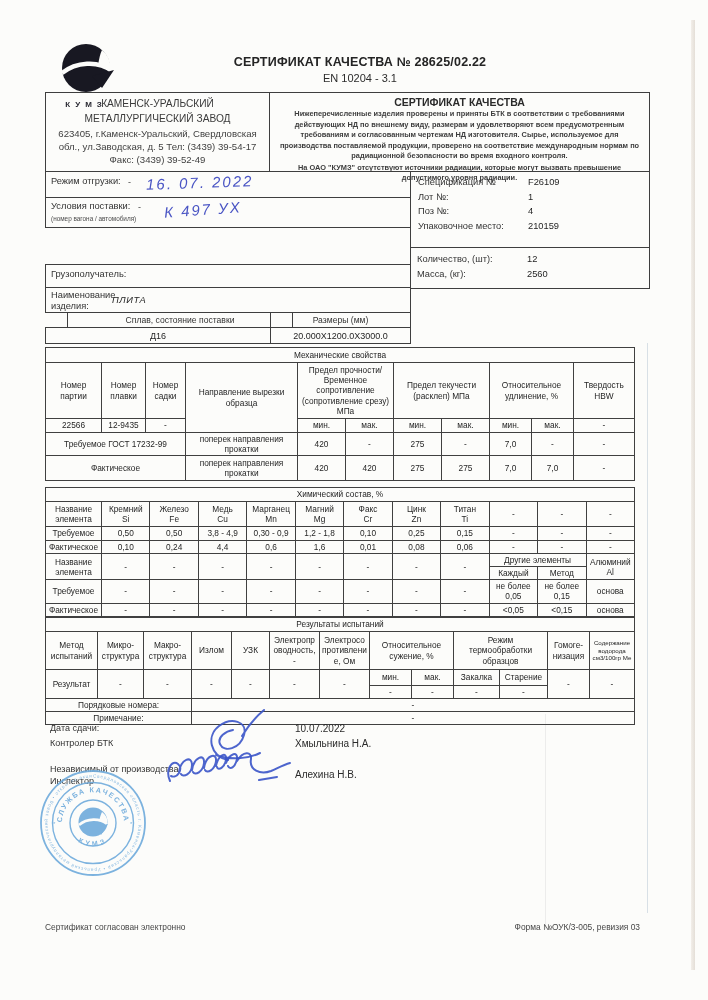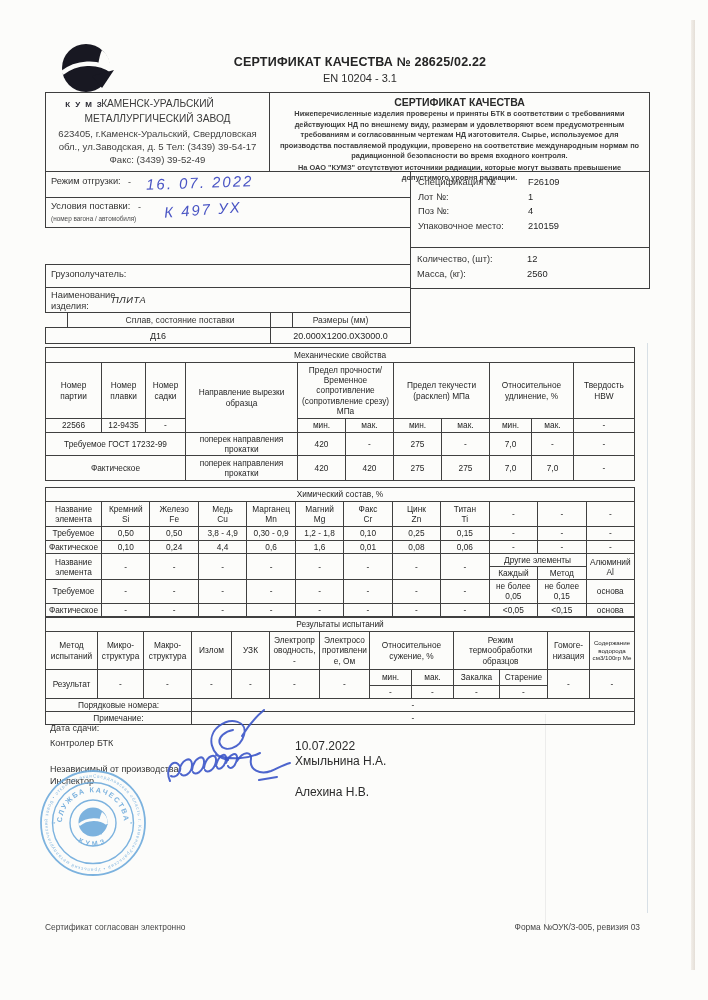--- a/index.html
+++ b/index.html
@@ -42,21 +42,21 @@
   td.ttl { font-size:9.3px; color:#2a2a2a; }
   td.hd  { font-size:7.5px; color:#363636; }
   td.hd2 { font-size:7px;  color:#363636; }
   td.tiny{ font-size:6.2px; text-align:left; color:#4a4a4a; padding-left:3px; }
   td.mm  { font-size:7px; }
   td.leftal { text-align:left; padding-left:4px; }
   .brkall { word-break:break-all; }
 
   
   .sig-lbl { font-size:9px; color:#333; }
-  .sig-val { font-size:12px; color:#2b2b2b;margin-top:16px; }
+  .sig-val { font-size:10px; color:#2b2b2b; }
 
   .footer-l { left:45px; top:922px; font-size:8.4px; color:#474747; }
   .footer-r { left:400px; top:922px; width:240px; text-align:right; font-size:8.4px; color:#474747; }
 
   .edge1 { left:691px; top:20px; width:4px; height:950px;
            background:linear-gradient(to right,#efeae4,#dcd5cc); opacity:.75; }
   .edge2 { left:647px; top:343px; width:1px; height:570px; background:#c9d4dd; opacity:.7; }
   .edge3 { left:545px; top:714px; width:1px; height:215px; background:#dedede; opacity:.55; }
 </style>
 </head>

